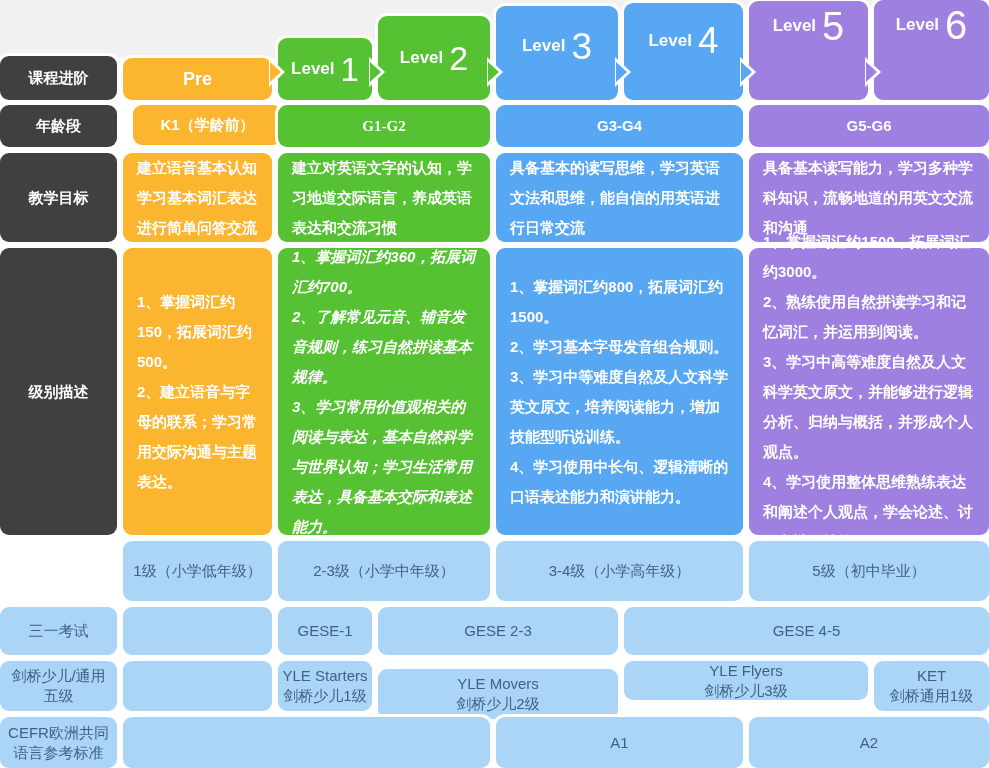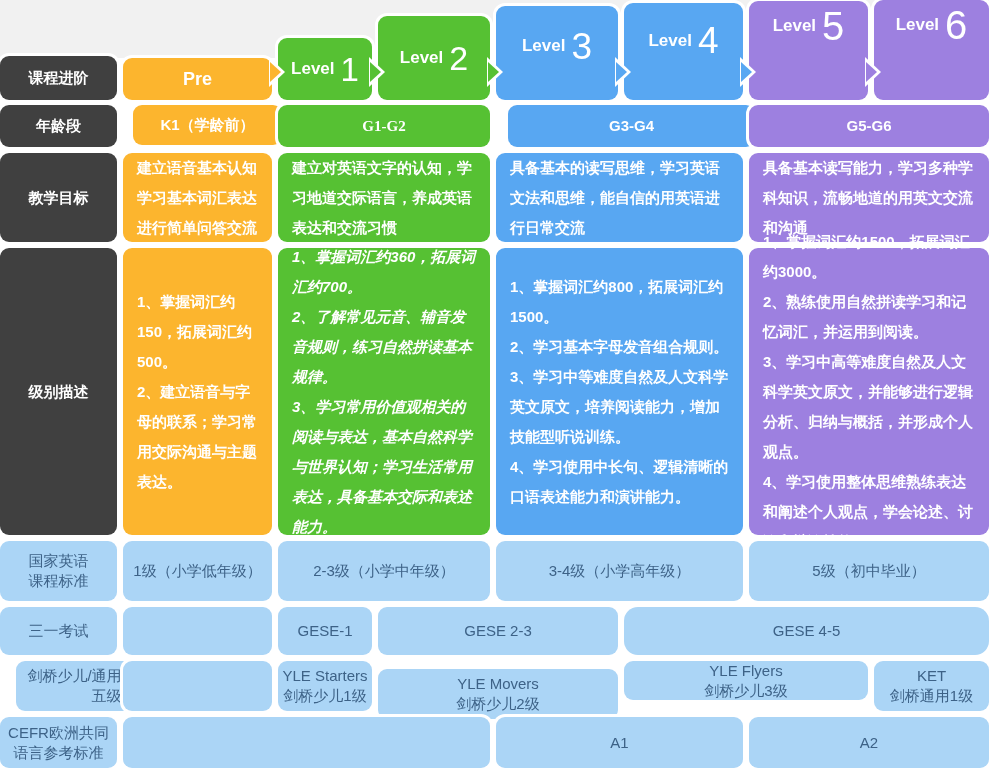--- a/index.html
+++ b/index.html
@@ -68,21 +68,21 @@
     <span class="tab-word">Level</span><span class="tab-num" style="font-size:40px;">5</span>
   </div>
 
   <div class="cell purple tab last" style="--c:#9d80e0;left:874px;top:0;width:115px;height:100px;z-index:3;padding-bottom:50px;">
     <span class="tab-word">Level</span><span class="tab-num" style="font-size:40px;">6</span>
   </div>
 
   <div class="cell orange" style="left:0;top:105px;width:117px;height:42px;">年龄段</div>
   <div class="cell yellow" style="left:133px;top:105px;width:149px;height:40px;">K1（学龄前）</div>
   <div class="cell green" style="left:278px;top:105px;width:212px;height:42px;font-family:Liberation Serif, serif;">G1-G2</div>
-  <div class="cell blue" style="left:508px;top:105px;width:247px;height:42px;">G3-G4</div>
+  <div class="cell blue" style="left:496px;top:105px;width:247px;height:42px;">G3-G4</div>
   <div class="cell purple" style="left:749px;top:105px;width:240px;height:42px;">G5-G6</div>
 
   <div class="cell orange" style="left:0;top:153px;width:117px;height:89px;">教学目标</div>
   <div class="cell yellow body-text" style="left:123px;top:153px;width:149px;height:89px;">建立语音基本认知
 学习基本词汇表达
 进行简单问答交流</div>
   <div class="cell green body-text" style="left:278px;top:153px;width:212px;height:89px;">建立对英语文字的认知，学习地道交际语言，养成英语表达和交流习惯</div>
   <div class="cell blue body-text" style="left:496px;top:153px;width:247px;height:89px;">具备基本的读写思维，学习英语文法和思维，能自信的用英语进行日常交流</div>
   <div class="cell purple body-text" style="left:749px;top:153px;width:240px;height:89px;">具备基本读写能力，学习多种学科知识，流畅地道的用英文交流和沟通</div>
 
@@ -94,34 +94,32 @@
 3、学习常用价值观相关的阅读与表达，基本自然科学与世界认知；学习生活常用表达，具备基本交际和表述能力。</div>
   <div class="cell blue body-text" style="left:496px;top:248px;width:247px;height:287px;">1、掌握词汇约800，拓展词汇约1500。
 2、学习基本字母发音组合规则。
 3、学习中等难度自然及人文科学英文原文，培养阅读能力，增加技能型听说训练。
 4、学习使用中长句、逻辑清晰的口语表述能力和演讲能力。</div>
   <div class="cell purple body-text" style="left:749px;top:248px;width:240px;height:287px;">1、掌握词汇约1500，拓展词汇约3000。
 2、熟练使用自然拼读学习和记忆词汇，并运用到阅读。
 3、学习中高等难度自然及人文科学英文原文，并能够进行逻辑分析、归纳与概括，并形成个人观点。
 4、学习使用整体思维熟练表达和阐述个人观点，学会论述、讨论和辩论技能。</div>
 
-  <div class="cell lblue" style="left:0;top:541px;width:117px;height:60px;">国家英语
-课程标准</div>
   <div class="cell lblue" style="left:123px;top:541px;width:149px;height:60px;">1级（小学低年级）</div>
   <div class="cell lblue" style="left:278px;top:541px;width:212px;height:60px;">2-3级（小学中年级）</div>
   <div class="cell lblue" style="left:496px;top:541px;width:247px;height:60px;">3-4级（小学高年级）</div>
   <div class="cell lblue" style="left:749px;top:541px;width:240px;height:60px;">5级（初中毕业）</div>
 
   <div class="cell lblue" style="left:0;top:607px;width:117px;height:48px;">三一考试</div>
   <div class="cell lblue" style="left:123px;top:607px;width:149px;height:48px;"></div>
   <div class="cell lblue" style="left:278px;top:607px;width:94px;height:48px;">GESE-1</div>
   <div class="cell lblue" style="left:378px;top:607px;width:240px;height:48px;">GESE 2-3</div>
-  <div class="cell lblue" style="left:624px;top:607px;width:365px;height:48px;border-radius:14px;">GESE 4-5</div>
+  <div class="cell lblue" style="left:624px;top:607px;width:365px;height:48px;">GESE 4-5</div>
 
-  <div class="cell lblue" style="left:16px;top:661px;width:117px;height:50px;text-align:right;">剑桥少儿/通用
+  <div class="cell lblue" style="left:0;top:661px;width:117px;height:50px;">剑桥少儿/通用
 五级</div>
   <div class="cell lblue" style="left:123px;top:661px;width:149px;height:50px;"></div>
   <div class="cell lblue" style="left:278px;top:661px;width:94px;height:50px;">YLE Starters
 剑桥少儿1级</div>
   <div class="cell lblue" style="left:378px;top:661px;width:240px;height:50px;margin-top:8px;">YLE Movers
 剑桥少儿2级</div>
   <div class="cell lblue" style="left:624px;top:661px;width:244px;height:39px;">YLE Flyers
 剑桥少儿3级</div>
   <div class="cell lblue" style="left:874px;top:661px;width:115px;height:50px;">KET
 剑桥通用1级</div>

